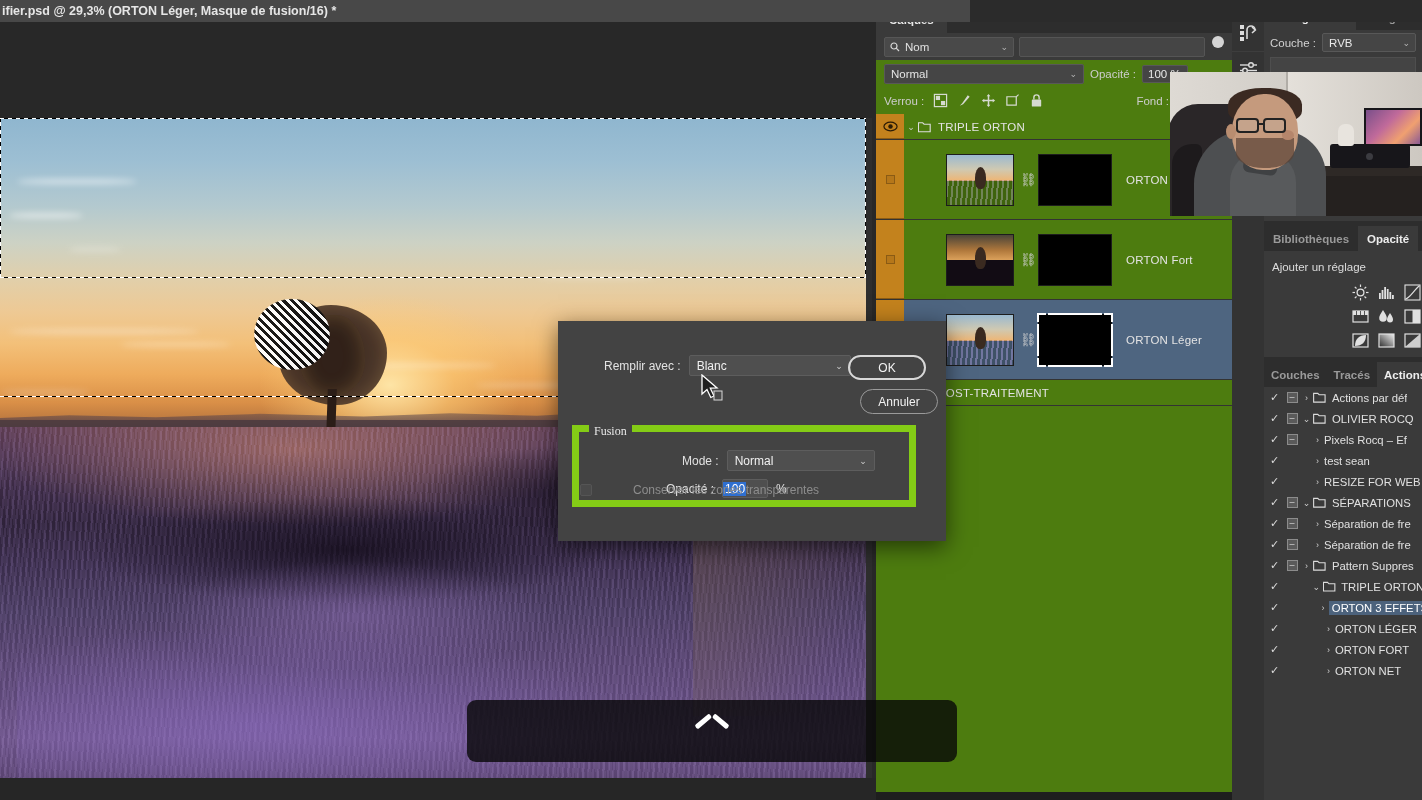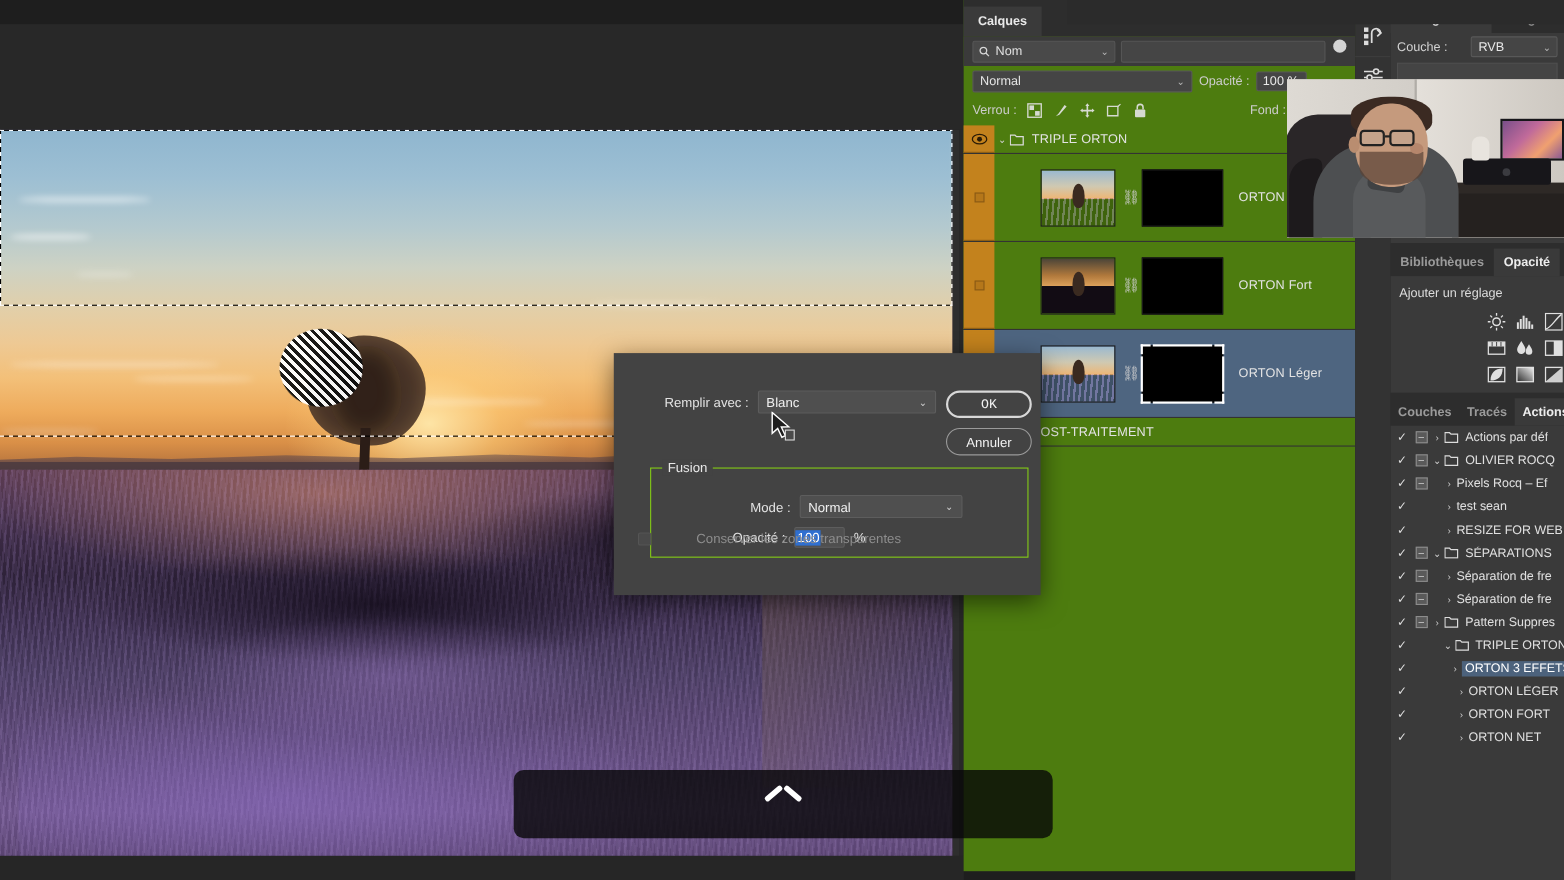--- a/index.html
+++ b/index.html
@@ -375,21 +375,21 @@
   }
   .rd-tabbar {
     height: 30px; background: #2d2d2d; display: flex; align-items: flex-end;
   }
   .rd-tab {
     height: 25px; padding: 0 9px; display: flex; align-items: center;
     font-size: 11.5px; color: #9a9a9a; font-weight: bold; white-space: nowrap;
   }
   .rd-tab.active { background: #3a3a3a; color: #ededed; }
   .rd-row {
-    height: 25px; display: flex; align-items: center; gap: 21px; padding: 0 6px;
+    height: 25px; display: flex; align-items: center; gap: 6px; padding: 0 6px;
   }
   .rd-lbl { font-size: 11.5px; color: #d2d2d2; }
   .rd-sel {
     flex: 1; height: 19px; background: #454545; border: 1px solid #585858;
     border-radius: 2px; display: flex; align-items: center; padding: 0 6px;
     font-size: 11.5px; color: #e8e8e8; position: relative;
   }
   .rd-sel .cv { position: absolute; right: 5px; color: #b5b5b5; font-size: 9px; }
   .histo-box {
     margin: 2px 6px 0; height: 140px; background: #444; border: 1px solid #4e4e4e;
@@ -519,42 +519,46 @@
   .dlg-select .cv { position: absolute; right: 7px; color: #cfcfcf; font-size: 9px; }
   .dlg-btn {
     position: absolute;
     width: 78px; height: 25px; border: 1px solid #9a9a9a; border-radius: 13px;
     background: transparent; color: #f2f2f2; font-size: 12px;
     display: flex; align-items: center; justify-content: center;
     font-family: "Liberation Sans", sans-serif;
   }
   .dlg-btn.primary { border: 2px solid #d8d8d8; }
   .fieldset {
-    position: absolute; left: 33px; top: 104px; width: 344px; height: 82px;
-    border: 1px solid #84cc16;
+    position: absolute; left: 14px; top: 104px; width: 344px; height: 82px;
+    border: 7px solid #84cc16;
+    font-family: Liberation Serif, serif;
   }
   .fieldset-legend {
     position: absolute; left: 10px; top: -8px; background: #434343;
     padding: 0 5px; font-size: 12px; color: #e8e8e8;
   }
   .num-input {
     background: #4f4f4f; border: 1px solid #5d5d5d; border-radius: 2px;
     height: 19px; width: 46px; display: flex; align-items: center;
     font-size: 12px; color: #fff;
   }
   .num-input .hl { background: #2f6fd0; color: #fff; padding: 0 1px 0 2px; }
   .cb-row { position: absolute; left: 22px; top: 162px; display: flex; align-items: center; gap: 7px; }
   .cb-box { width: 12px; height: 12px; background: #4a4a4a; border: 1px solid #555; border-radius: 2px; }
   .cb-lbl { color: #8d8d8d; font-size: 12px; margin-left: 34px; }
 </style>
 </head>
 <body>
 
 <div id="app">
 
+  <div class="titlebar">
+    <span>ifier.psd @ 29,3% (ORTON Léger, Masque de fusion/16) *</span>
+  </div>
   <div class="titlebar-strip"></div>
 
   <div class="canvas-wrap">
     <div class="canvas-topband"></div>
 
     <div class="photo">
       <div class="sky"></div>
       <div class="sunglow"></div>
 
       <div class="cloud thin" style="left:2%;  top:9%;  width:120px;"></div>
@@ -1060,21 +1064,21 @@
     <div class="dlg-body">
 
       <div class="dlg-row" style="left:46px; top:34px;">
         <span class="dlg-lbl">Remplir avec :</span>
         <span class="dlg-select" style="width:162px">
           <span>Blanc</span>
           <span class="cv">⌄</span>
         </span>
       </div>
 
-      <button class="dlg-btn primary" style="left:302px; top:34px;font-family:Liberation Mono, monospace;">OK</button>
+      <button class="dlg-btn primary" style="left:290px; top:34px;">OK</button>
       <button class="dlg-btn" style="left:302px; top:68px;">Annuler</button>
 
       <div class="fieldset">
         <span class="fieldset-legend">Fusion</span>
       </div>
 
       <div class="dlg-row" style="left:124px; top:129px;">
         <span class="dlg-lbl">Mode :</span>
         <span class="dlg-select" style="width:148px">
           <span>Normal</span>

